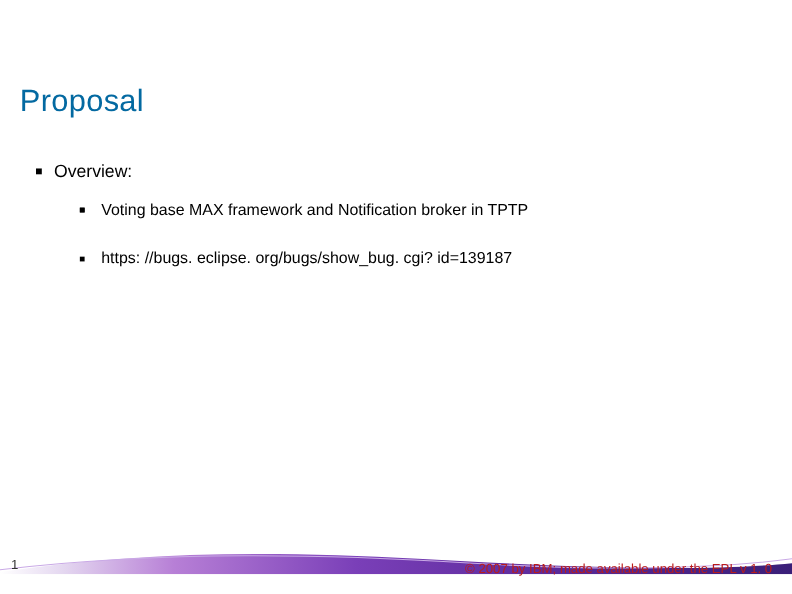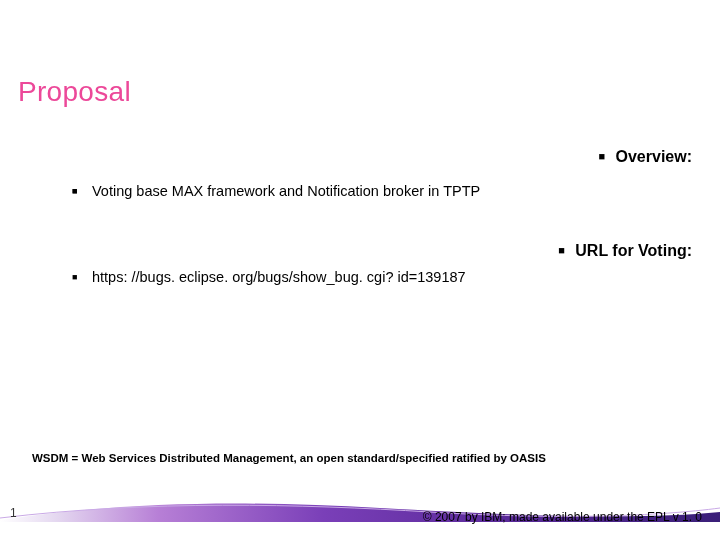--- a/index.html
+++ b/index.html
@@ -1,37 +1,37 @@
 <!DOCTYPE html>
 <html><head>
   <meta charset="utf-8">
   <style>
     * { margin: 0; padding: 0; box-sizing: border-box; }
     html, body { width: 720px; height: 540px; font-family: Arial, Helvetica, sans-serif; background: #fff; color: #000; }
     .slide { position: relative; width: 720px; height: 540px; }
 
-    .title { position: absolute; left: 18px; top: 76px; font-size: 28px; color: #ec4899; font-weight: 400; letter-spacing: 0.3px; }
+    .title { position: absolute; left: 18px; top: 76px; font-size: 28px; color: #0369a1; font-weight: 400; letter-spacing: 0.3px; }
 
     .body { position: absolute; left: 32px; top: 148px; width: 660px; }
-    .h1-item { font-size: 16px; font-weight: 700; margin-bottom: 6px; margin-top: 0; text-align: right; }
+    .h1-item { font-size: 16px; font-weight: 400; margin-bottom: 6px; margin-top: 0; }
     .h1-item .sq { font-size: 11px; line-height: 1; display: inline-block; vertical-align: 2px; margin-right: 6px; }
 
     .sub-list { margin: 8px 0 24px 46px; }
     .sub-item { font-size: 14.5px; line-height: 1.35; margin-bottom: 16px; padding-left: 14px; position: relative; }
     .sub-item .sq { position: absolute; left: -6px; top: 3px; font-size: 9px; }
 
     .section-url { margin-top: 40px; }
 
     .footnote { position: absolute; left: 32px; top: 452px; font-size: 11.5px; font-weight: bold; }
 
     
     .footer-wrap { position: absolute; left: 0; bottom: 0; width: 720px; height: 42px; }
     .footer-svg { position: absolute; left: 0; bottom: 18px; width: 720px; height: 24px; }
     .page-num { position: absolute; left: 10px; bottom: 20px; font-size: 12px; color: #333; }
-    .copyright { position: absolute; right: 18px; bottom: 16px; font-size: 12px; color: #000000; }
+    .copyright { position: absolute; right: 18px; bottom: 16px; font-size: 12px; color: #b91c1c; }
   </style>
 </head>
 <body>
 
 <div class="slide">
 
   <div class="title">Proposal</div>
 
   <div class="body">
 
@@ -42,34 +42,29 @@
     <div class="sub-list">
       <div class="sub-item">
         <span class="sq">■</span>
       </div>
       <div class="sub-item">
         <span class="sq">■</span>
         <span>Voting base MAX framework and Notification broker in TPTP</span>
       </div>
     </div>
 
-    <div class="h1-item section-url">
-      <span class="sq">■</span>
-      <span>URL for Voting:</span>
-    </div>
     <div class="sub-list">
       <div class="sub-item">
         <span class="sq">■</span>
         <span>https: //bugs. eclipse. org/bugs/show_bug. cgi? id=139187</span>
       </div>
     </div>
 
   </div>
 
-  <div class="footnote">WSDM = Web Services Distributed Management, an open standard/specified ratified by OASIS</div>
 
   <div class="footer-wrap">
     <svg class="footer-svg" viewBox="0 0 720 24" preserveAspectRatio="none">
       <defs>
         <linearGradient id="g1" x1="0" y1="0" x2="1" y2="0">
           <stop offset="0" stop-color="#ffffff"></stop>
           <stop offset="0.08" stop-color="#e4d7f0"></stop>
           <stop offset="0.22" stop-color="#b77fd6"></stop>
           <stop offset="0.45" stop-color="#7a3fb8"></stop>
           <stop offset="0.7" stop-color="#5a2a9a"></stop>

